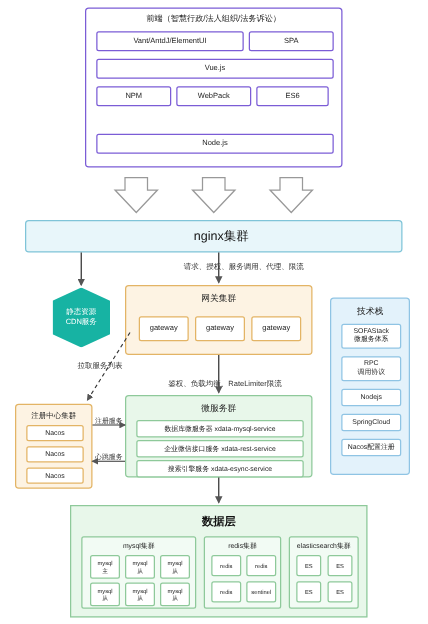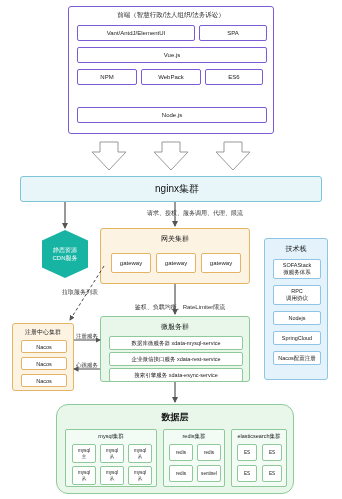--- a/index.html
+++ b/index.html
@@ -145,21 +145,21 @@
     background: #fff; border: 0.9px solid #e3b465; border-radius: 2px;
     font-size: 5.5px; color: #222;
     display: flex; align-items: center; justify-content: center;
   }
 
   
   .data-panel {
     left: 56px; top: 404px; width: 238px; height: 90px;
     background: #e8f7ea;
     border: 1px solid #8ec99a;
-    border-radius: 12px;
+    border-radius: 0;
   }
   .data-title {
     position: absolute; left: 0; top: 6px; width: 100%;
     text-align: center; font-size: 9px; color: #111; font-weight: bold;
   }
   .sub-panel {
     position: absolute; top: 24px;
     background: #f2fbf4;
     border: 0.9px solid #8ec99a;
     border-radius: 2px;

